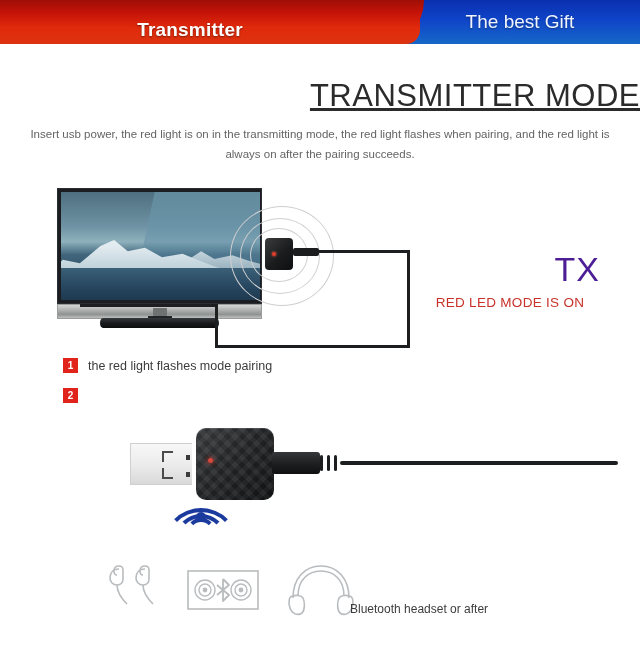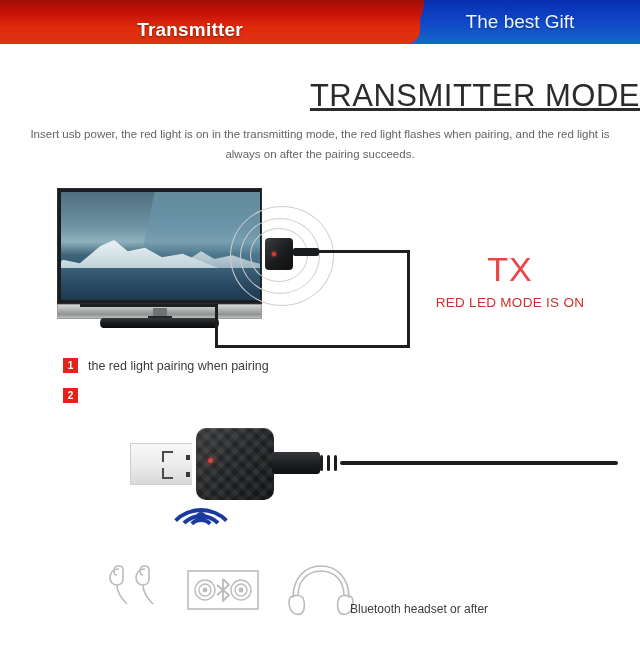--- a/index.html
+++ b/index.html
@@ -132,21 +132,21 @@
   .cable { position:absolute; background:#1c1e20; }
   .cable-h-top  { left:300px; top:250px; width:110px; height:3px; }
   .cable-v-right{ left:407px; top:250px; width:3px; height:98px; }
   .cable-h-bot  { left:215px; top:345px; width:195px; height:3px; }
   .cable-v-mid  { left:215px; top:304px; width:3px; height:44px; }
   .cable-h-mid  { left:80px; top:304px; width:138px; height:3px; }
 
   
   .tx-main {
     position:absolute; left:420px; top:250px; width:180px;
-    text-align:center; font-size:34px; color:#ef4444; font-weight:400;
+    text-align:right; font-size:34px; color:#4c1d95; font-weight:400;
     letter-spacing:1px;
   }
   .tx-sub {
     position:absolute; left:400px; top:295px; width:220px;
     text-align:center; font-size:13.5px; color:#c8322a;
     letter-spacing:0.3px;
   }
 
   
   .step {
@@ -278,21 +278,21 @@
 <div class="cable cable-v-right"></div>
 <div class="cable cable-h-bot"></div>
 <div class="cable cable-v-mid"></div>
 <div class="cable cable-h-mid"></div>
 
 <div class="tx-main">TX</div>
 <div class="tx-sub">RED LED MODE IS ON</div>
 
 <div class="step step-1">
   <div class="step-num">1</div>
-  <div class="step-text">the red light pairing when pairing</div>
+  <div class="step-text">the red light flashes mode pairing</div>
 </div>
 <div class="step step-2">
   <div class="step-num">2</div>
 </div>
 
 <div class="usb-plug"></div>
 <div class="usb-slot usb-slot-a"></div>
 <div class="usb-slot usb-slot-b"></div>
 <div class="usb-pin usb-pin-a"></div>
 <div class="usb-pin usb-pin-b"></div>

